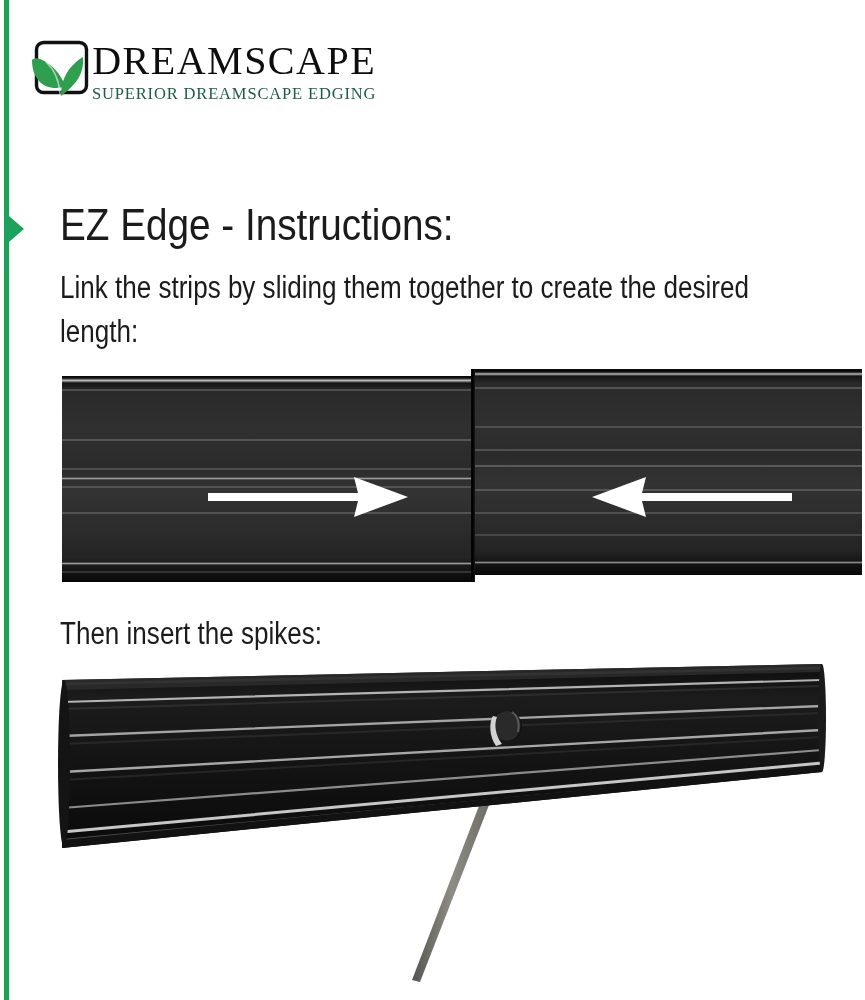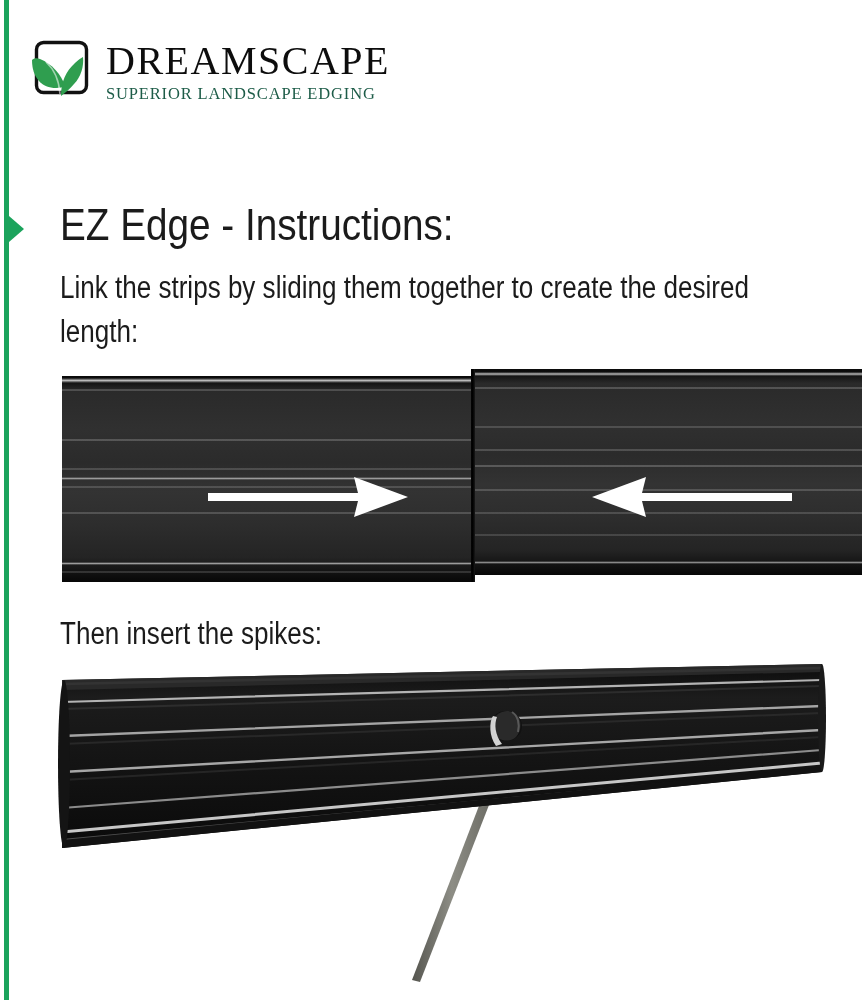--- a/index.html
+++ b/index.html
@@ -48,22 +48,22 @@
     align-items: flex-start;
   }
   .logo-mark {
     position: relative;
     width: 62px;
     height: 62px;
     flex: 0 0 auto;
   }
   .logo-mark svg { display: block; }
   .logo-words {
-    margin-left: 14px;
     padding-top: 3px;
+    text-align: center;
   }
   .brand-name {
     font-family: "Liberation Serif", serif;
     font-size: 40px;
     line-height: 40px;
     letter-spacing: 1.5px;
     color: #0d0d0d;
     white-space: nowrap;
   }
   .brand-tagline {
@@ -182,21 +182,21 @@
     <div class="logo-mark">
       <svg width="62" height="62" viewBox="0 0 62 62" xmlns="http://www.w3.org/2000/svg">
         <rect x="6.5" y="4.5" width="50" height="50" rx="7" ry="7" fill="none" stroke="#111111" stroke-width="3.4"></rect>
         <path d="M2 22 C2 40 12 50 26 50 C30 50 33 49 35 48 C31 36 22 26 10 21 C7 20 4 20 2 22 Z" fill="#2f9e4f"></path>
         <path d="M31 58 C31 44 36 33 45 25 C48 22 51 20 53 19 C54 28 51 39 44 46 C40 51 35 55 31 58 Z" fill="#2f9e4f"></path>
         <path d="M30 56 C29 42 25 32 16 24" fill="none" stroke="#ffffff" stroke-width="1.6" opacity="0.55"></path>
       </svg>
     </div>
     <div class="logo-words">
       <div class="brand-name">DREAMSCAPE</div>
-      <div class="brand-tagline">SUPERIOR LANDSCAPE EDGING</div>
+      <div class="brand-tagline">SUPERIOR DREAMSCAPE EDGING</div>
     </div>
   </div>
 
   <div class="heading">EZ Edge - Instructions:</div>
 
   <div class="paragraph">Link the strips by sliding them together to create the desired length:</div>
 
   <div class="photo-strips">
     <div class="strip-left">
       <div class="rib" style="top:2px;   height:5px;"></div>

